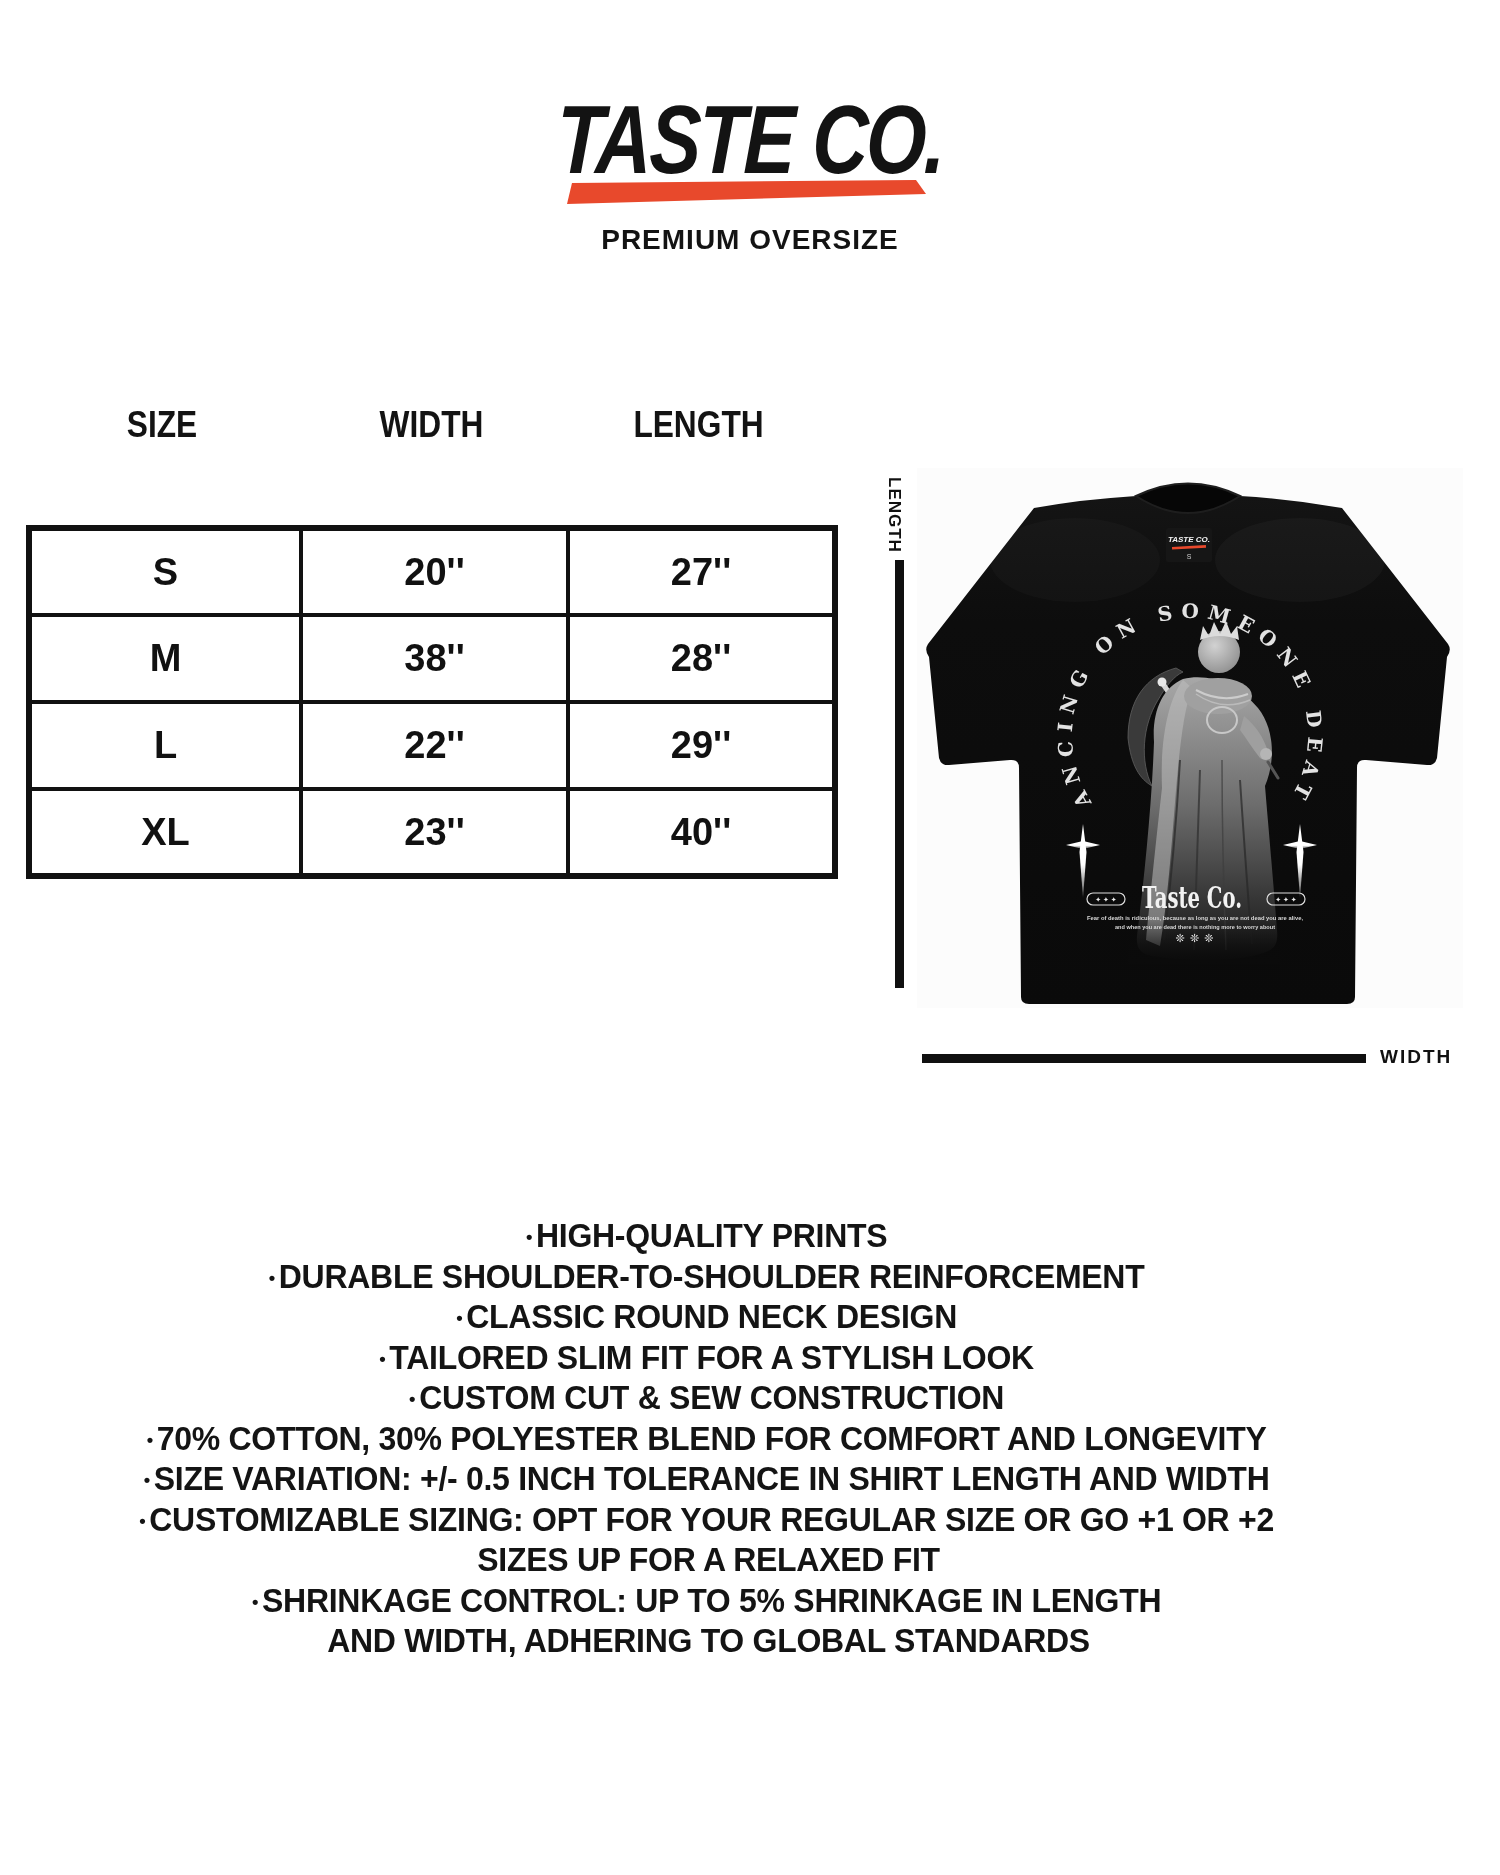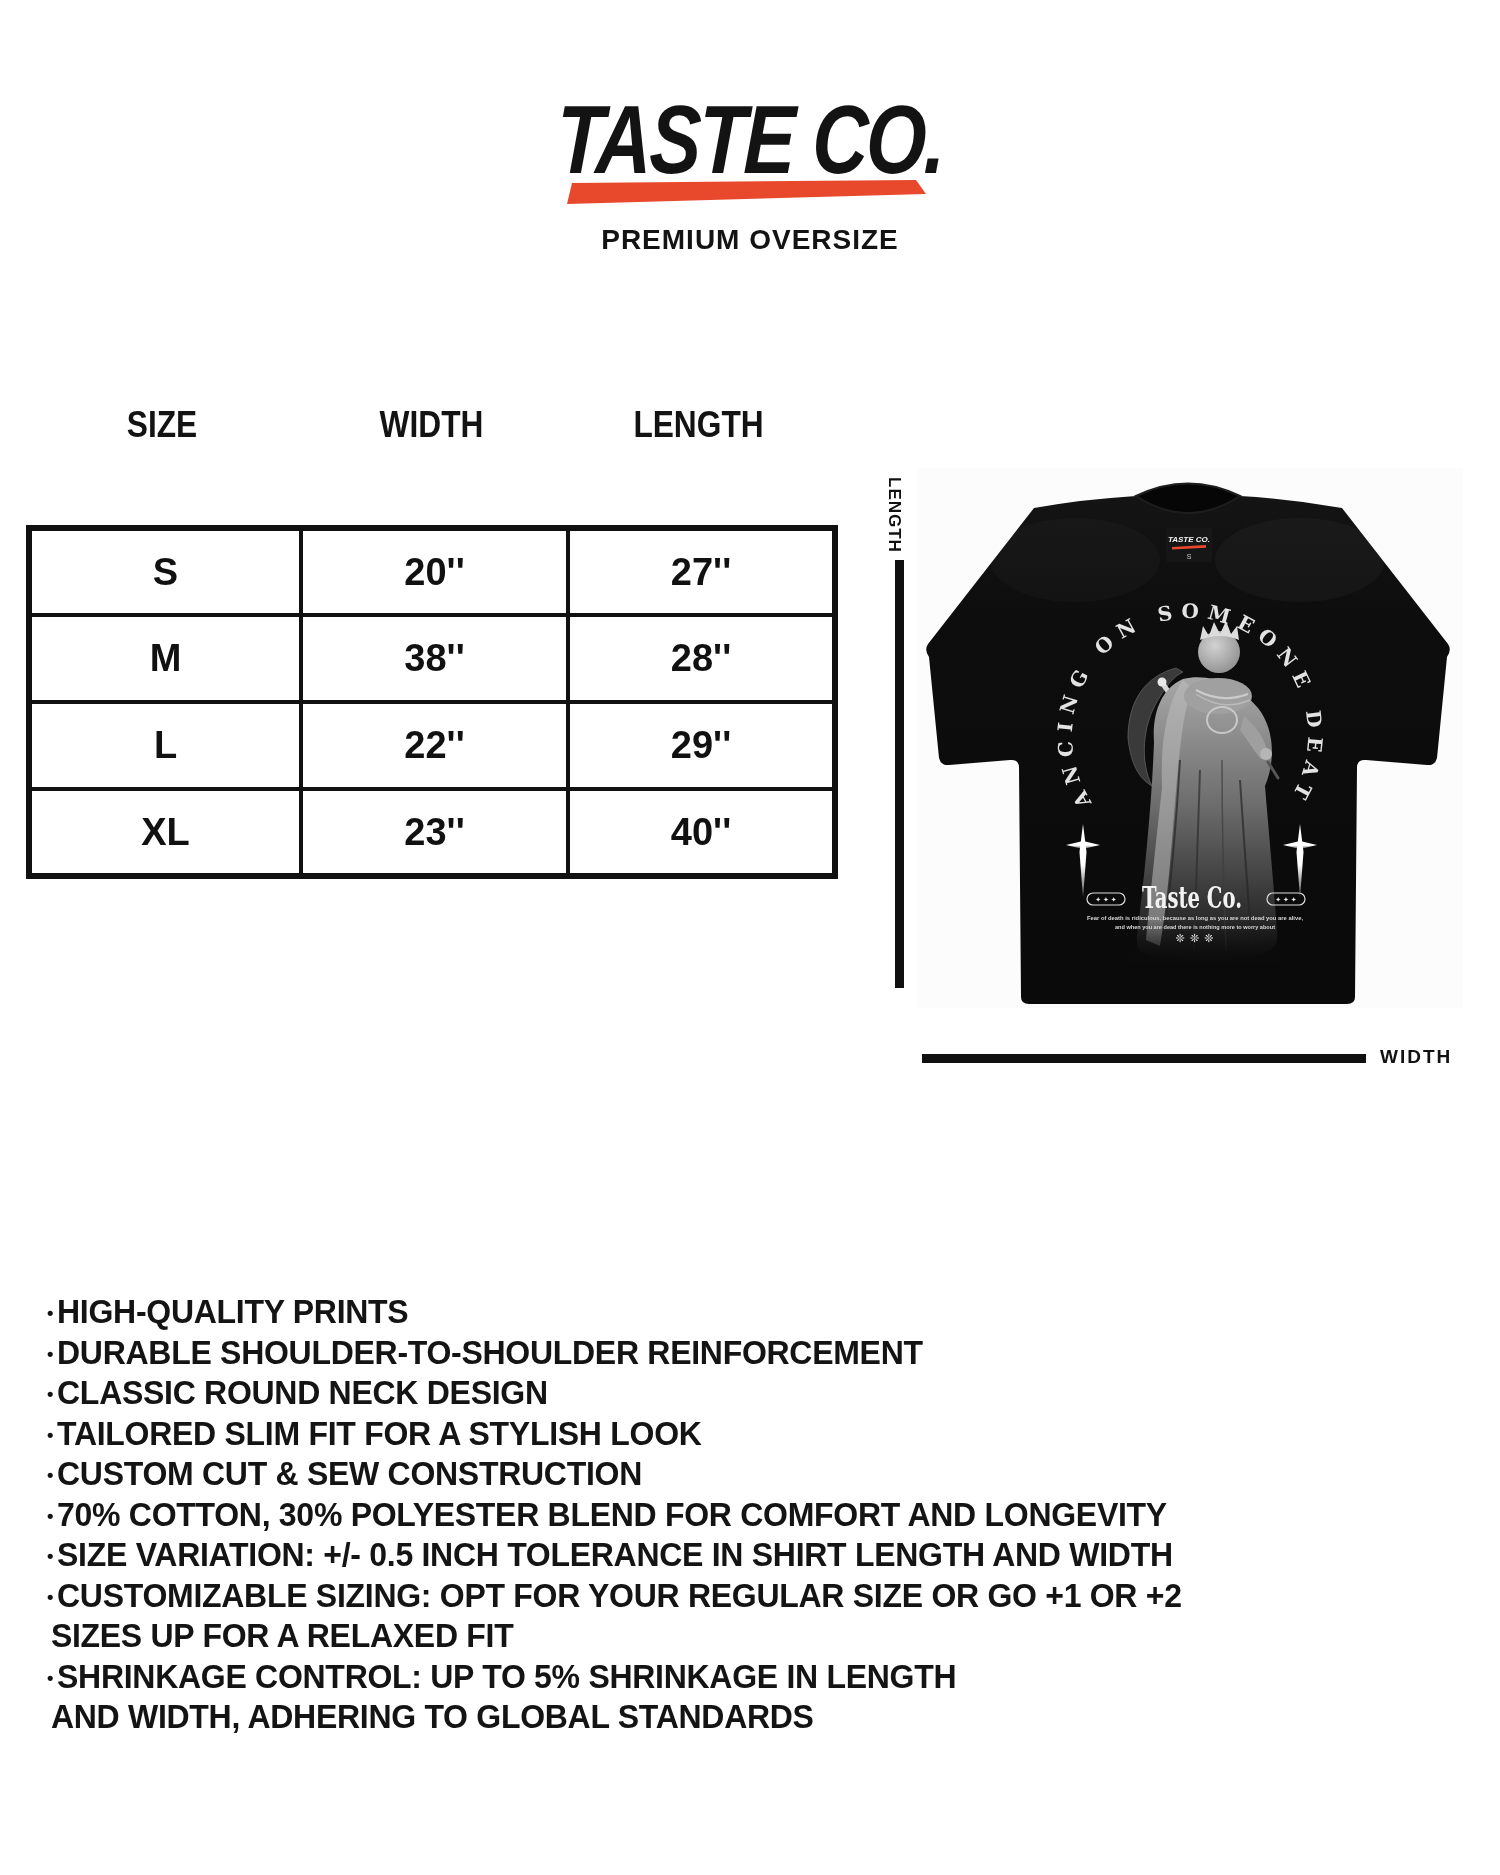--- a/index.html
+++ b/index.html
@@ -30,21 +30,21 @@
   .photo-bg { position:absolute; left:917px; top:468px; width:546px; height:540px; background:#fcfcfc; }
   .length-label { position:absolute; left:884px; top:477px; writing-mode:vertical-rl;
                   text-orientation:mixed; font-weight:bold; font-size:17px; letter-spacing:1px; color:#111; }
   .length-bar { position:absolute; left:895px; top:560px; width:9px; height:428px; background:#101010; }
   .width-bar  { position:absolute; left:922px; top:1054px; width:444px; height:9px; background:#101010; }
   .width-label { position:absolute; left:1380px; top:1046px; font-weight:bold; font-size:19px;
                  letter-spacing:2px; color:#111; }
   svg.tee { position:absolute; left:900px; top:460px; }
 
   
-  .features { position:absolute; left:47px; top:1292px; width:1360px; }
+  .features { position:absolute; left:47px; top:1216px; width:1360px;text-align:center; }
   .feat-line { white-space:nowrap; font-weight:bold; font-size:33px; line-height:39.5px;
                letter-spacing:-0.3px; color:#141414; transform:scaleX(0.97); transform-origin:left center; }
   .feat-line .bullet { font-size:19px; vertical-align:4px; margin-right:4px; }
 </style>
 </head>
 <body>
 
 <div class="page">
 
   <div class="logo">TASTE CO.</div>

